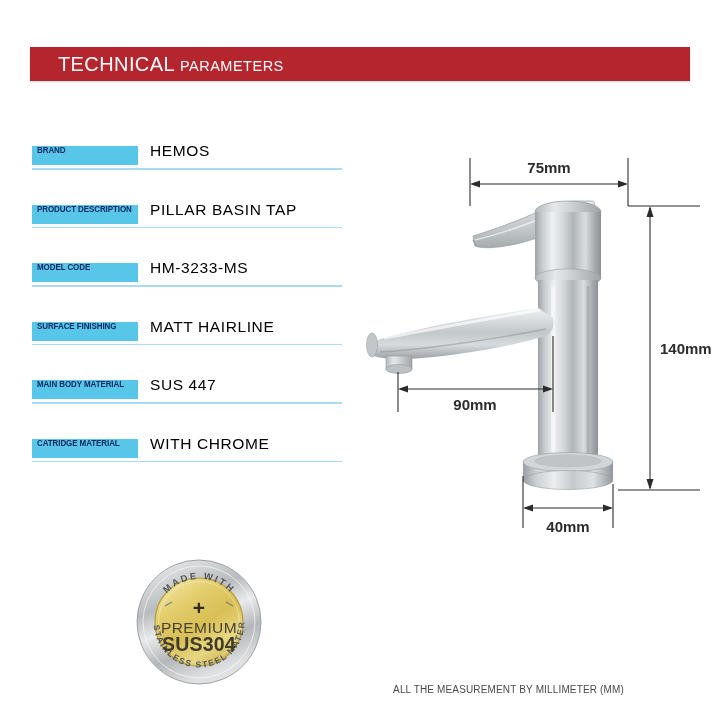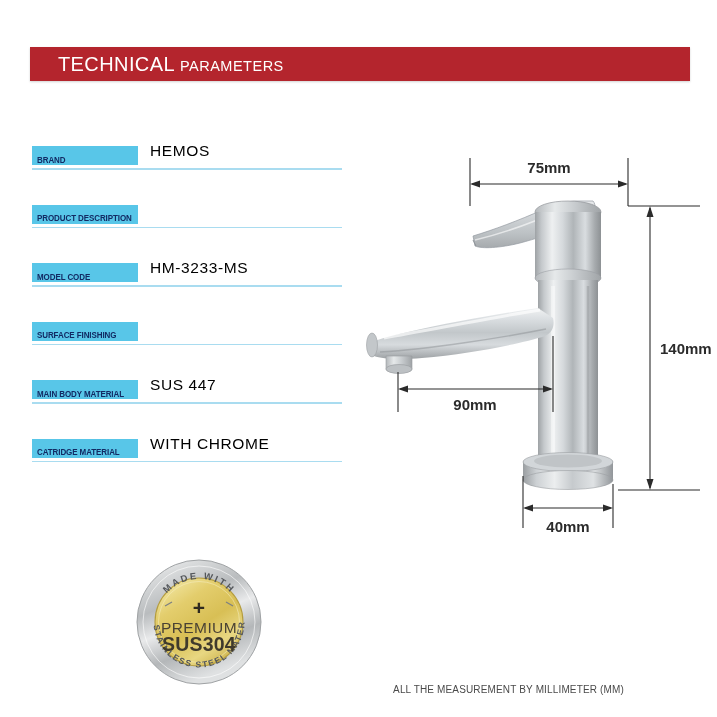--- a/index.html
+++ b/index.html
@@ -67,21 +67,21 @@
     height: 58.5px;
   }
   .spec-label {
     position: absolute;
     left: 0;
     top: 6px;
     width: 106px;
     height: 19px;
     background: #58c6e8;
     display: flex;
-    align-items: flex-end;
+    align-items: flex-start;
     justify-content: flex-start;
     padding-left: 5px;
     box-sizing: border-box;
   }
   .spec-label span {
     color: #122a63;
     font-size: 9.3px;
     font-weight: bold;
     letter-spacing: -0.1px;
     transform: scaleX(0.86);
@@ -158,35 +158,37 @@
         <span>BRAND</span>
       </div>
       <div class="spec-value">HEMOS</div>
       <div class="spec-underline"></div>
     </div>
 
     <div class="spec-row">
       <div class="spec-label">
         <span>PRODUCT DESCRIPTION</span>
       </div>
+      <div class="spec-value">PILLAR BASIN TAP</div>
       <div class="spec-underline"></div>
     </div>
 
     <div class="spec-row">
       <div class="spec-label">
         <span>MODEL CODE</span>
       </div>
       <div class="spec-value">HM-3233-MS</div>
       <div class="spec-underline"></div>
     </div>
 
     <div class="spec-row">
       <div class="spec-label">
         <span>SURFACE FINISHING</span>
       </div>
+      <div class="spec-value">MATT HAIRLINE</div>
       <div class="spec-underline"></div>
     </div>
 
     <div class="spec-row">
       <div class="spec-label">
         <span>MAIN BODY MATERIAL</span>
       </div>
       <div class="spec-value">SUS 447</div>
       <div class="spec-underline"></div>
     </div>

